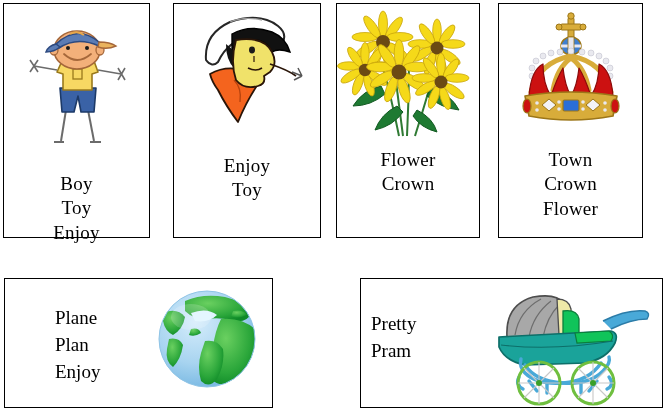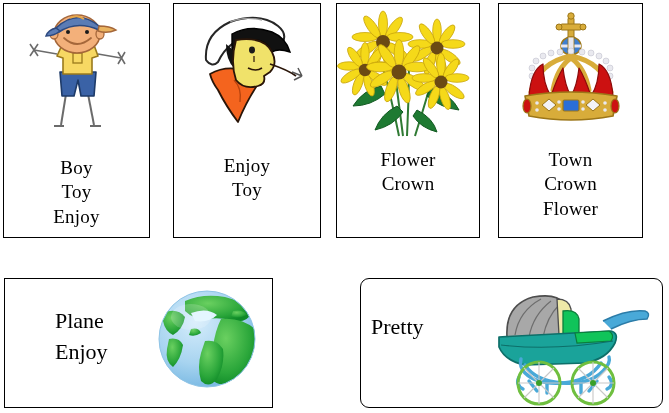--- a/index.html
+++ b/index.html
@@ -46,21 +46,21 @@
     font-size: 19px;
     line-height: 1.28;
     letter-spacing: .2px;
     width: 100%;
   }
 
   
   .card-wide { display: block; }
   .card-wide .words {
     position: absolute;
-    font-size: 22px;
+    font-size: 19px;
     line-height: 1.42;
     text-align: left;
     white-space: nowrap;
   }
   .card-wide .art { position: absolute; }
 
   .bullet-dot {
     position: absolute;
     left: 6px;
     top: 33px;
@@ -71,21 +71,21 @@
 
   svg { display: block; overflow: visible; }
 </style>
 </head>
 <body>
 
 <div class="stage">
 
   <span class="bullet-dot"></span>
 
-  <div class="card card-tall" style="left:3px; top:3px; width:147px; height:235px; padding-top:8px;">
+  <div class="card card-tall" style="left:3px; top:3px; width:147px; height:235px; padding-top:24px;">
     <div class="art" style="height:120px;">
       <svg width="147" height="120" viewBox="0 0 147 120">
 
         <path d="M62 82 L57 113" stroke="#6b6b6b" stroke-width="2" fill="none"></path>
         <path d="M84 82 L90 113" stroke="#6b6b6b" stroke-width="2" fill="none"></path>
         <path d="M50 114 L60 114" stroke="#6b6b6b" stroke-width="2" fill="none"></path>
         <path d="M86 114 L97 114" stroke="#6b6b6b" stroke-width="2" fill="none"></path>
 
         <path d="M56 60 L92 60 L90 84 L77 84 L74 68 L70 84 L58 84 Z" fill="#3a62a6" stroke="#1d3a68" stroke-width="1.6" stroke-linejoin="round"></path>
 
@@ -316,20 +316,21 @@
     <div class="words" style="margin-top:12px;">
       <div>Town</div>
       <div>Crown</div>
       <div>Flower</div>
     </div>
   </div>
 
   <div class="card card-wide" style="left:4px; top:278px; width:269px; height:130px;">
     <div class="words" style="left:50px; top:26px;">
       <div>Plane</div>
+      <div>Plan</div>
       <div>Enjoy</div>
     </div>
     <div class="art" style="left:146px; top:4px;">
       <svg width="112" height="112" viewBox="0 0 112 112">
         <defs>
           <radialGradient id="oceanGrad" cx="38%" cy="32%" r="72%">
             <stop offset="0%" stop-color="#d5ecfb"></stop>
             <stop offset="60%" stop-color="#a8d4f0"></stop>
             <stop offset="100%" stop-color="#76b7e2"></stop>
           </radialGradient>
@@ -357,23 +358,24 @@
 
           <path d="M40 46 Q48 44 50 50 Q44 54 38 52 Z"></path>
           <path d="M82 28 Q92 26 96 32 Q88 36 80 34 Z"></path>
         </g>
         <circle cx="56" cy="56" r="48" fill="none" stroke="#8fc4e6" stroke-width="1"></circle>
         <ellipse cx="40" cy="34" rx="20" ry="13" fill="#ffffff" opacity="0.18"></ellipse>
       </svg>
     </div>
   </div>
 
-  <div class="card card-wide" style="left:360px; top:278px; width:303px; height:130px;border-radius:9px;">
+  <div class="card card-wide" style="left:360px; top:278px; width:303px; height:130px;">
     <div class="words" style="left:10px; top:32px;">
       <div>Pretty</div>
+      <div>Pram</div>
     </div>
     <div class="art" style="left:124px; top:6px;">
       <svg width="170" height="118" viewBox="0 0 170 118">
 
         <path d="M118 36 Q142 24 160 26 Q166 28 162 34 Q146 34 126 44" fill="#49a9d8" stroke="#2b7ca8" stroke-width="1.4"></path>
 
         <path d="M22 52 Q20 20 48 12 Q72 8 78 18 L78 52 Z" fill="#a8a8a8" stroke="#4d4d4d" stroke-width="1.6" stroke-linejoin="round"></path>
         <g stroke="#6d6d6d" stroke-width="1.2" fill="none">
           <path d="M30 50 Q34 26 56 14"></path>
           <path d="M44 52 Q48 30 66 16"></path>

